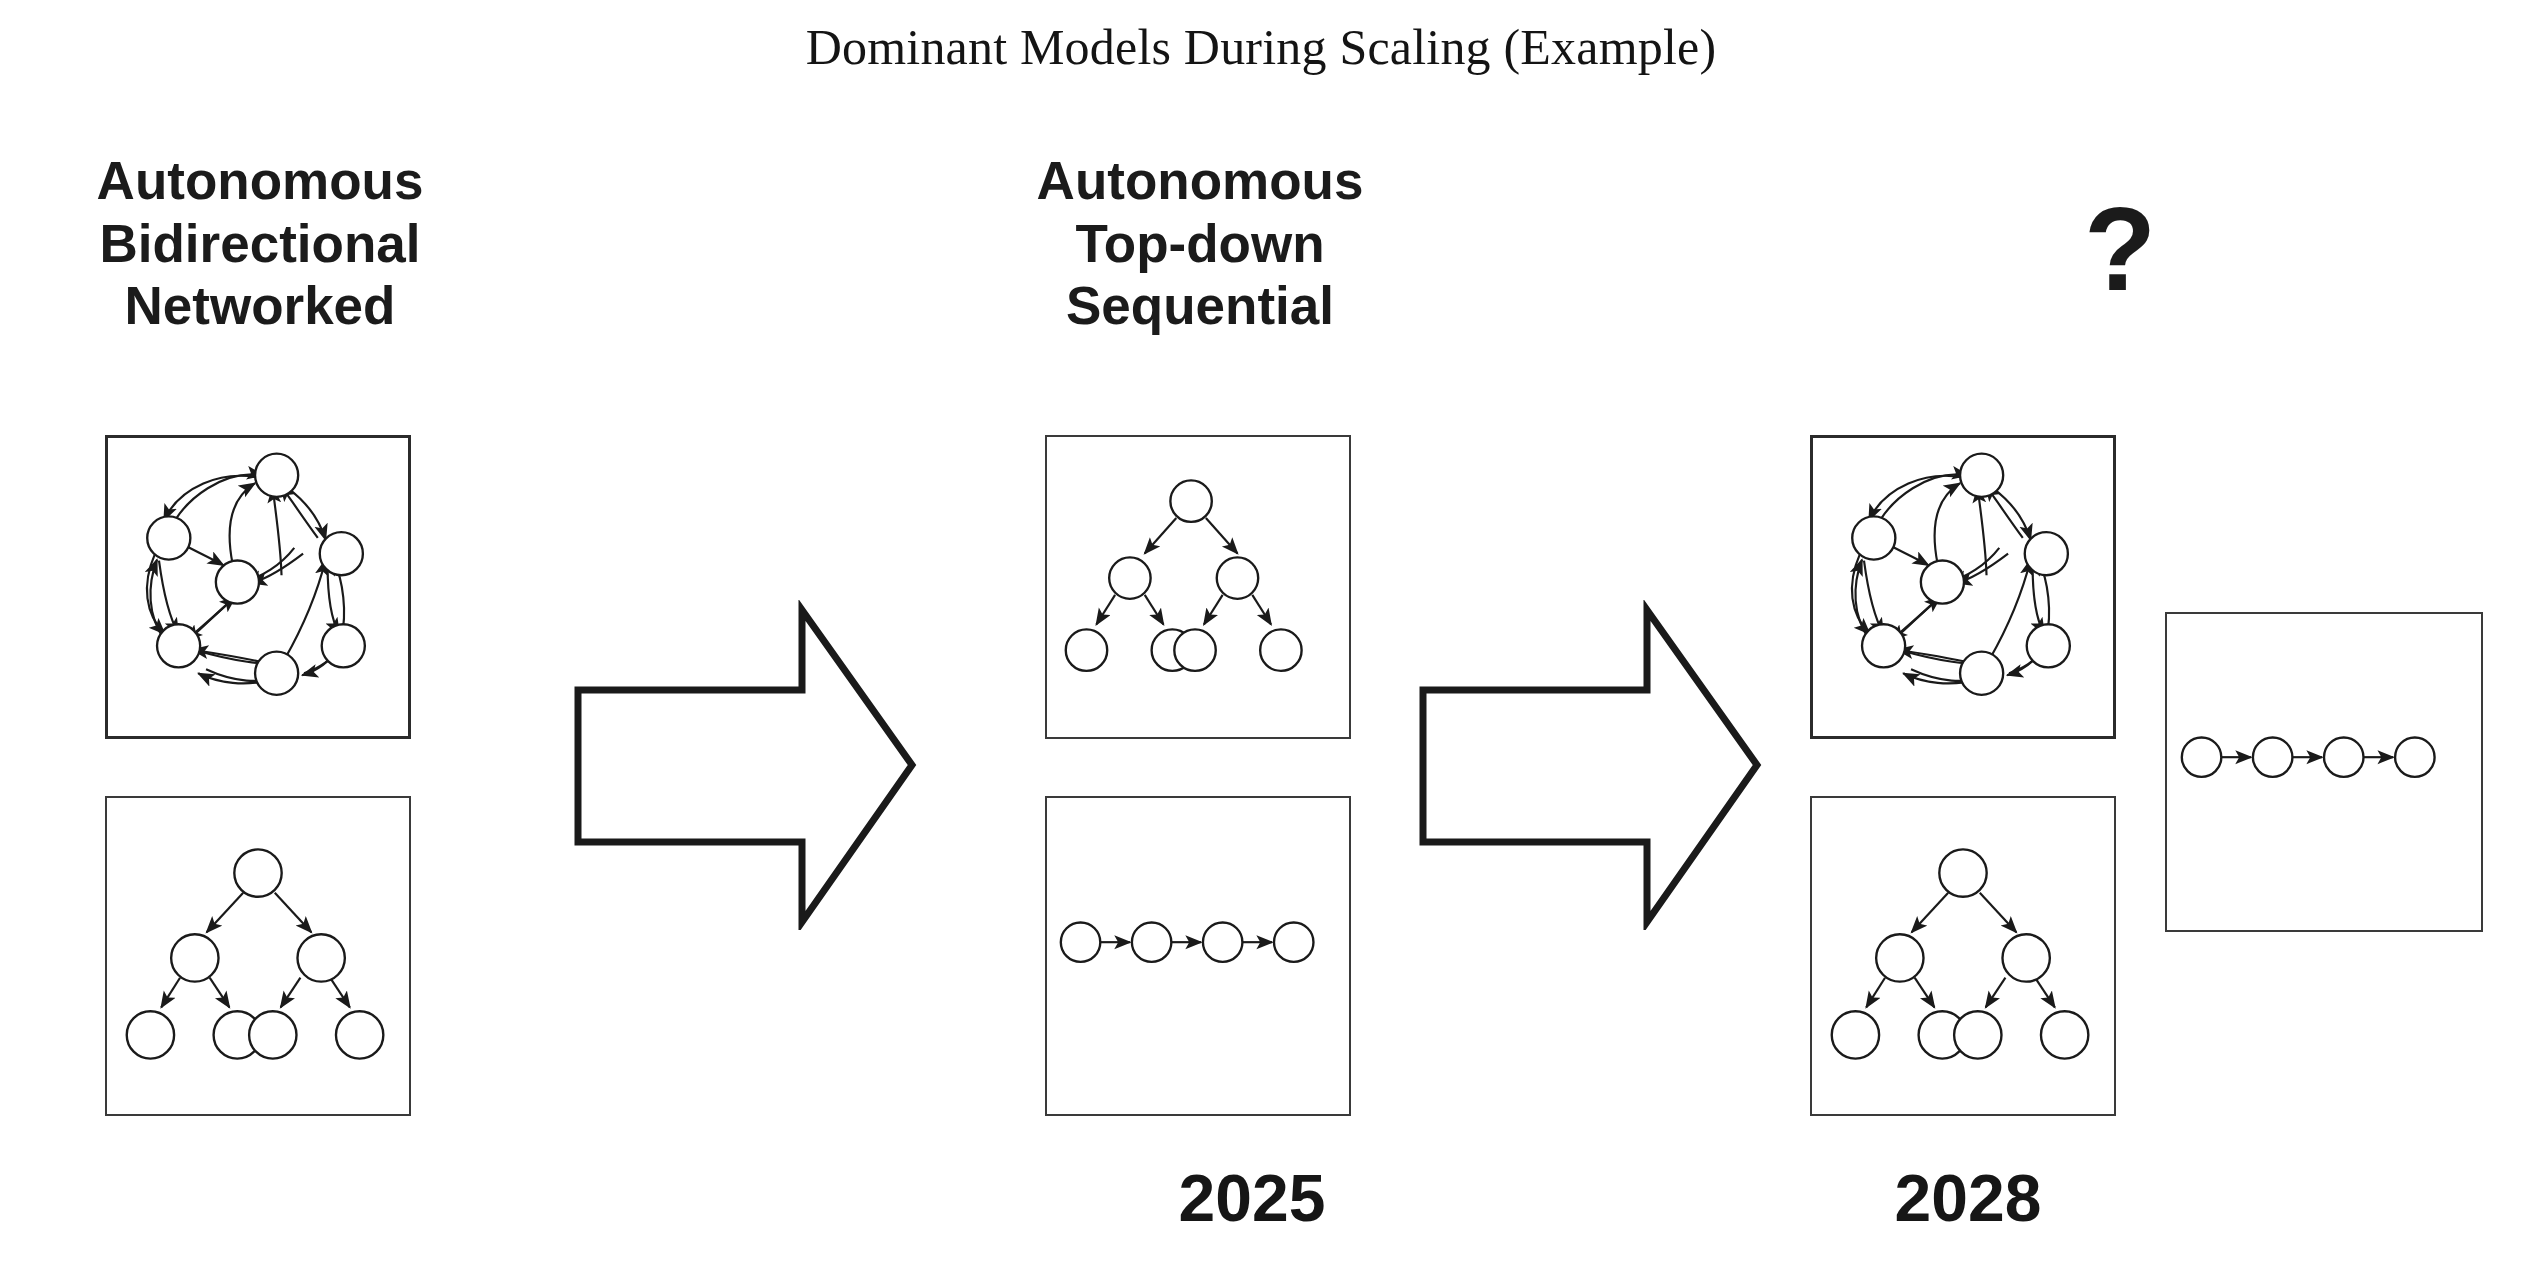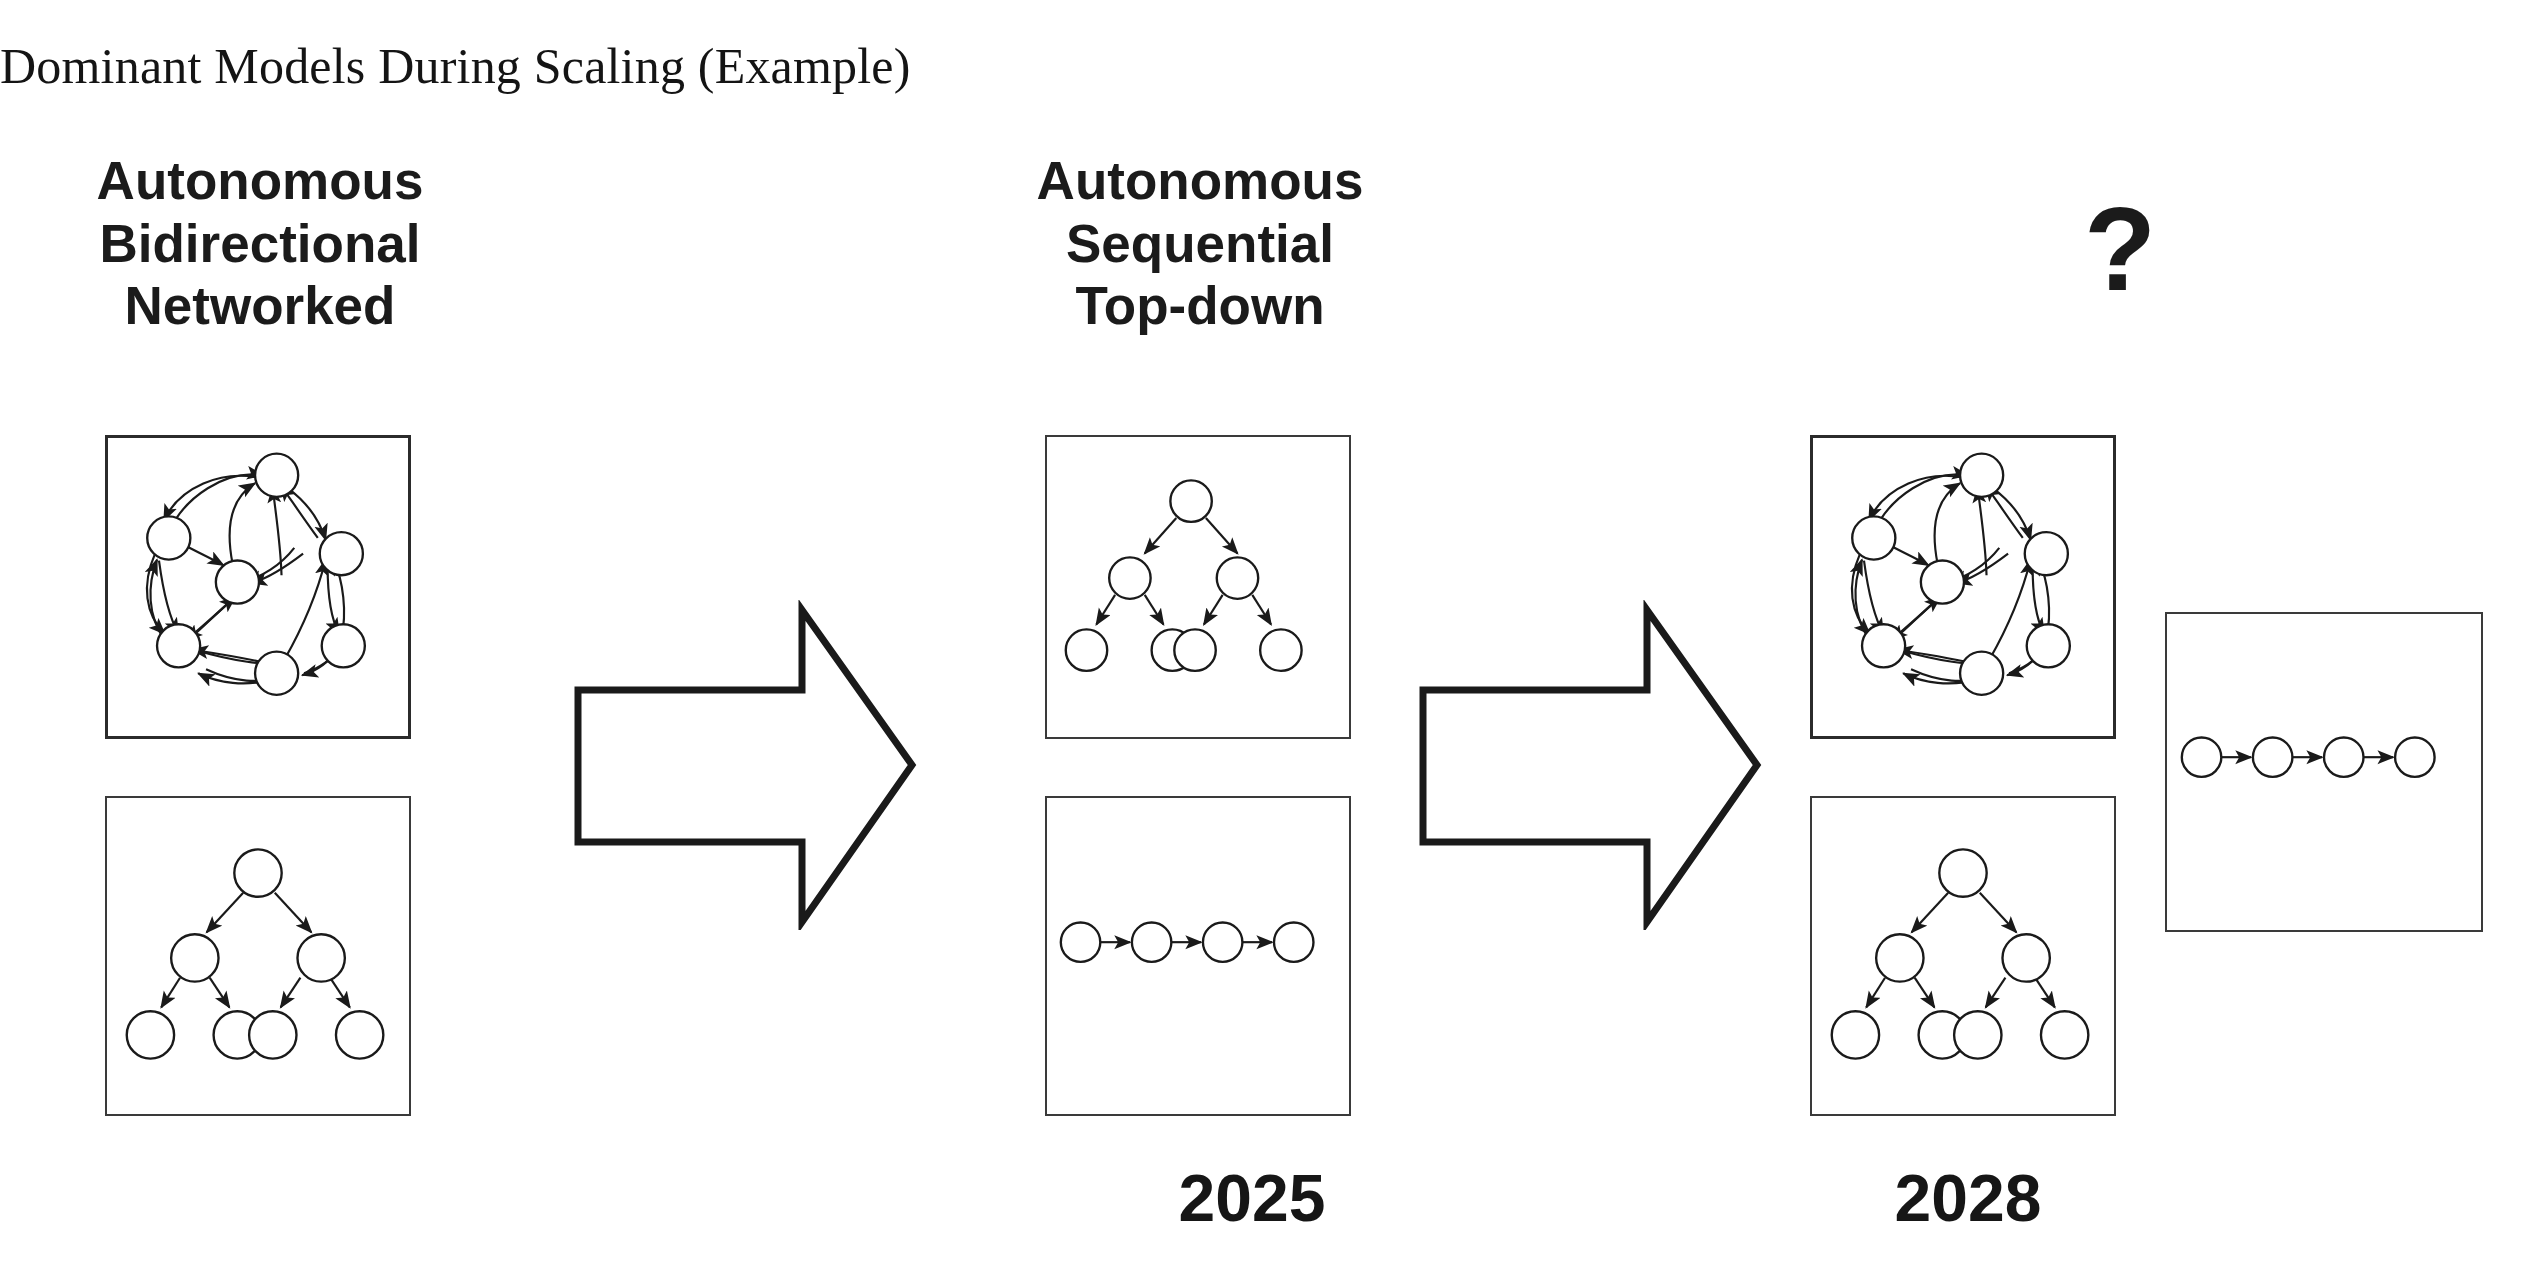--- a/index.html
+++ b/index.html
@@ -1,20 +1,20 @@
 <!DOCTYPE html>
 <html><head>
 <meta charset="utf-8">
 <style>
   html,body{margin:0;padding:0;background:#ffffff;}
   body{width:2522px;height:1284px;position:relative;overflow:hidden;
        font-family:"Liberation Sans", sans-serif;color:#1a1a1a;}
   .canvas{position:absolute;left:0;top:0;width:2522px;height:1284px;}
 
-  .title{position:absolute;left:0;top:37px;width:2522px;text-align:left;
+  .title{position:absolute;left:0;top:18px;width:2522px;text-align:center;
          font-family:"Liberation Serif", serif;font-weight:400;font-size:50px;
          letter-spacing:0.2px;color:#141414;}
 
   .col-label{position:absolute;text-align:center;font-weight:bold;
              font-size:53px;line-height:1.18;color:#1b1b1b;
              font-family:"Liberation Sans", sans-serif;}
   .col-label span{display:block;}
 
   .qmark{position:absolute;text-align:center;font-weight:bold;
          font-size:118px;line-height:1;color:#1b1b1b;
@@ -116,22 +116,22 @@
 
 
   <div class="bigarrow" style="left:570px;top:600px;width:350px;height:330px;">
     <svg viewBox="0 0 350 330" xmlns="http://www.w3.org/2000/svg">
       <polygon points="8,90 232,90 232,10 342,165 232,322 232,242 8,242" fill="#ffffff" stroke="#1a1a1a" stroke-width="7" stroke-linejoin="miter"></polygon>
     </svg>
   </div>
 
   <div class="col-label" style="left:970px;top:150px;width:460px;">
     <span>Autonomous</span>
+    <span>Top-down</span>
     <span>Sequential</span>
-    <span>Top-down</span>
   </div>
 
   <div class="panel thin" style="left:1045px;top:435px;width:306px;height:304px;">
     <svg viewBox="0 0 306 304" xmlns="http://www.w3.org/2000/svg">
       <defs>
         <marker id="ah3" markerWidth="9" markerHeight="9" refX="7.2" refY="3.2" orient="auto">
           <path d="M0,0 L8,3.2 L0,6.4 L1.8,3.2 Z" fill="#1a1a1a"></path>
         </marker>
       </defs>
       <g stroke="#1a1a1a" stroke-width="2.2" fill="none" marker-end="url(#ah3)">

